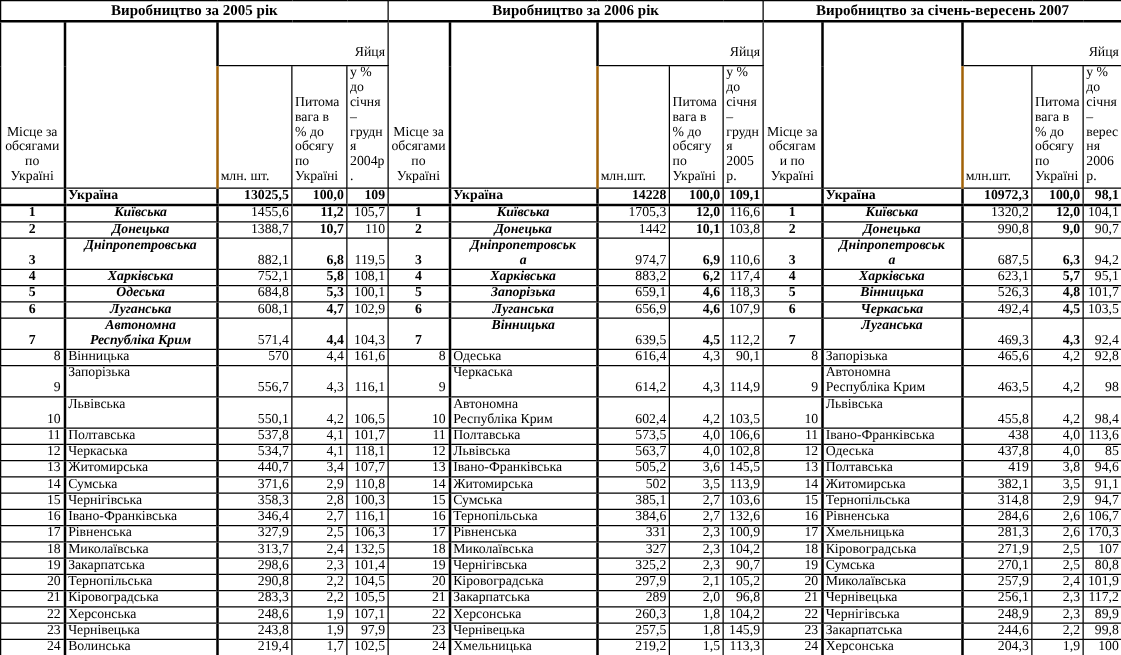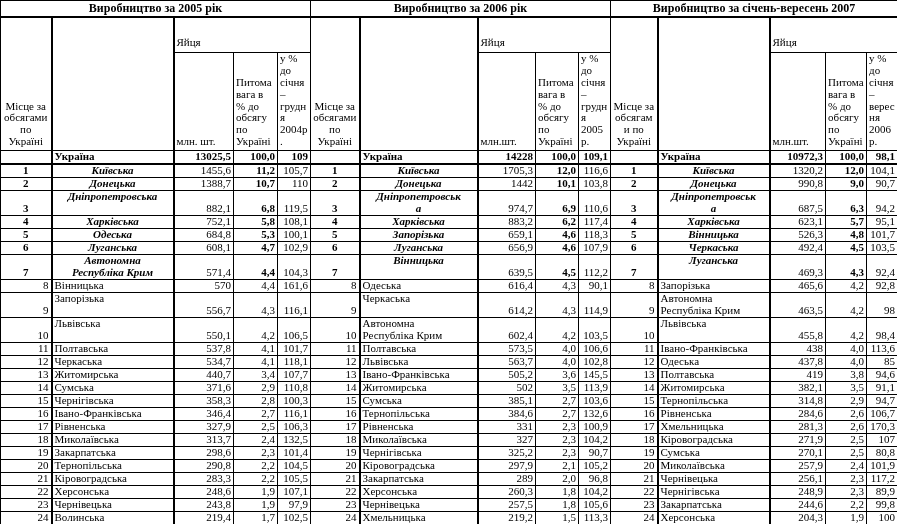--- a/index.html
+++ b/index.html
@@ -3,22 +3,22 @@
 <meta charset="utf-8">
 <style>
   html,body{margin:0;padding:0;background:#fff;}
   .wrap{width:897px;}
   table{border-collapse:collapse;table-layout:fixed;width:897px;
         font-family:"Liberation Serif","DejaVu Serif",serif;color:#000;background:#fff;}
   td{border:1px solid #000;padding:0 2px;font-size:11px;line-height:1.08;overflow:hidden;}
   td.title{font-weight:bold;text-align:center;font-size:12px;height:15px;border-bottom:2px solid #000;}
   td.rank-h{vertical-align:bottom;text-align:center;overflow-wrap:anywhere;word-wrap:break-word;padding-bottom:2px;}
   td.region-h{border-left:2px solid #000;}
-  td.group-h{text-align:left;vertical-align:bottom;height:31px;padding-bottom:3px;border-left:2px solid #000;}
-  td.qty-h{border-left:2px solid #000000;margin-left:37px;}
+  td.group-h{text-align:right;vertical-align:bottom;height:31px;padding-bottom:3px;border-left:2px solid #000;}
+  td.qty-h{border-left:2px solid #a16207;margin-left:37px;}
   td.qty-h,td.share-h,td.pct-h{vertical-align:bottom;height:91px;
         overflow-wrap:anywhere;word-wrap:break-word;padding-bottom:2px;}
   td.rank{text-align:right;vertical-align:bottom;}
   td.rank.top{text-align:center;font-weight:bold;}
   td.name{vertical-align:top;white-space:pre-line;border-left:2px solid #000;text-align:left;}
   td.name.top{font-weight:bold;font-style:italic;text-align:center;}
   td.qty{border-left:2px solid #000;}
   td.num{text-align:right;vertical-align:bottom;}
   td.share.top{font-weight:bold;}
   tr.total-row td{font-weight:bold;border-bottom:2px solid #000;height:12px;margin-left:42px;}
@@ -474,21 +474,21 @@
         <tr class="data-row">
           <td class="rank">23</td>
           <td class="name">Чернівецька</td>
           <td class="num qty">243,8</td>
           <td class="num share">1,9</td>
           <td class="num pct">97,9</td>
           <td class="rank">23</td>
           <td class="name">Чернівецька</td>
           <td class="num qty">257,5</td>
           <td class="num share">1,8</td>
-          <td class="num pct">105,6</td>
+          <td class="num pct">145,9</td>
           <td class="rank">23</td>
           <td class="name">Закарпатська</td>
           <td class="num qty">244,6</td>
           <td class="num share">2,2</td>
           <td class="num pct">99,8</td>
         </tr>
         <tr class="data-row">
           <td class="rank">24</td>
           <td class="name">Волинська</td>
           <td class="num qty">219,4</td>

